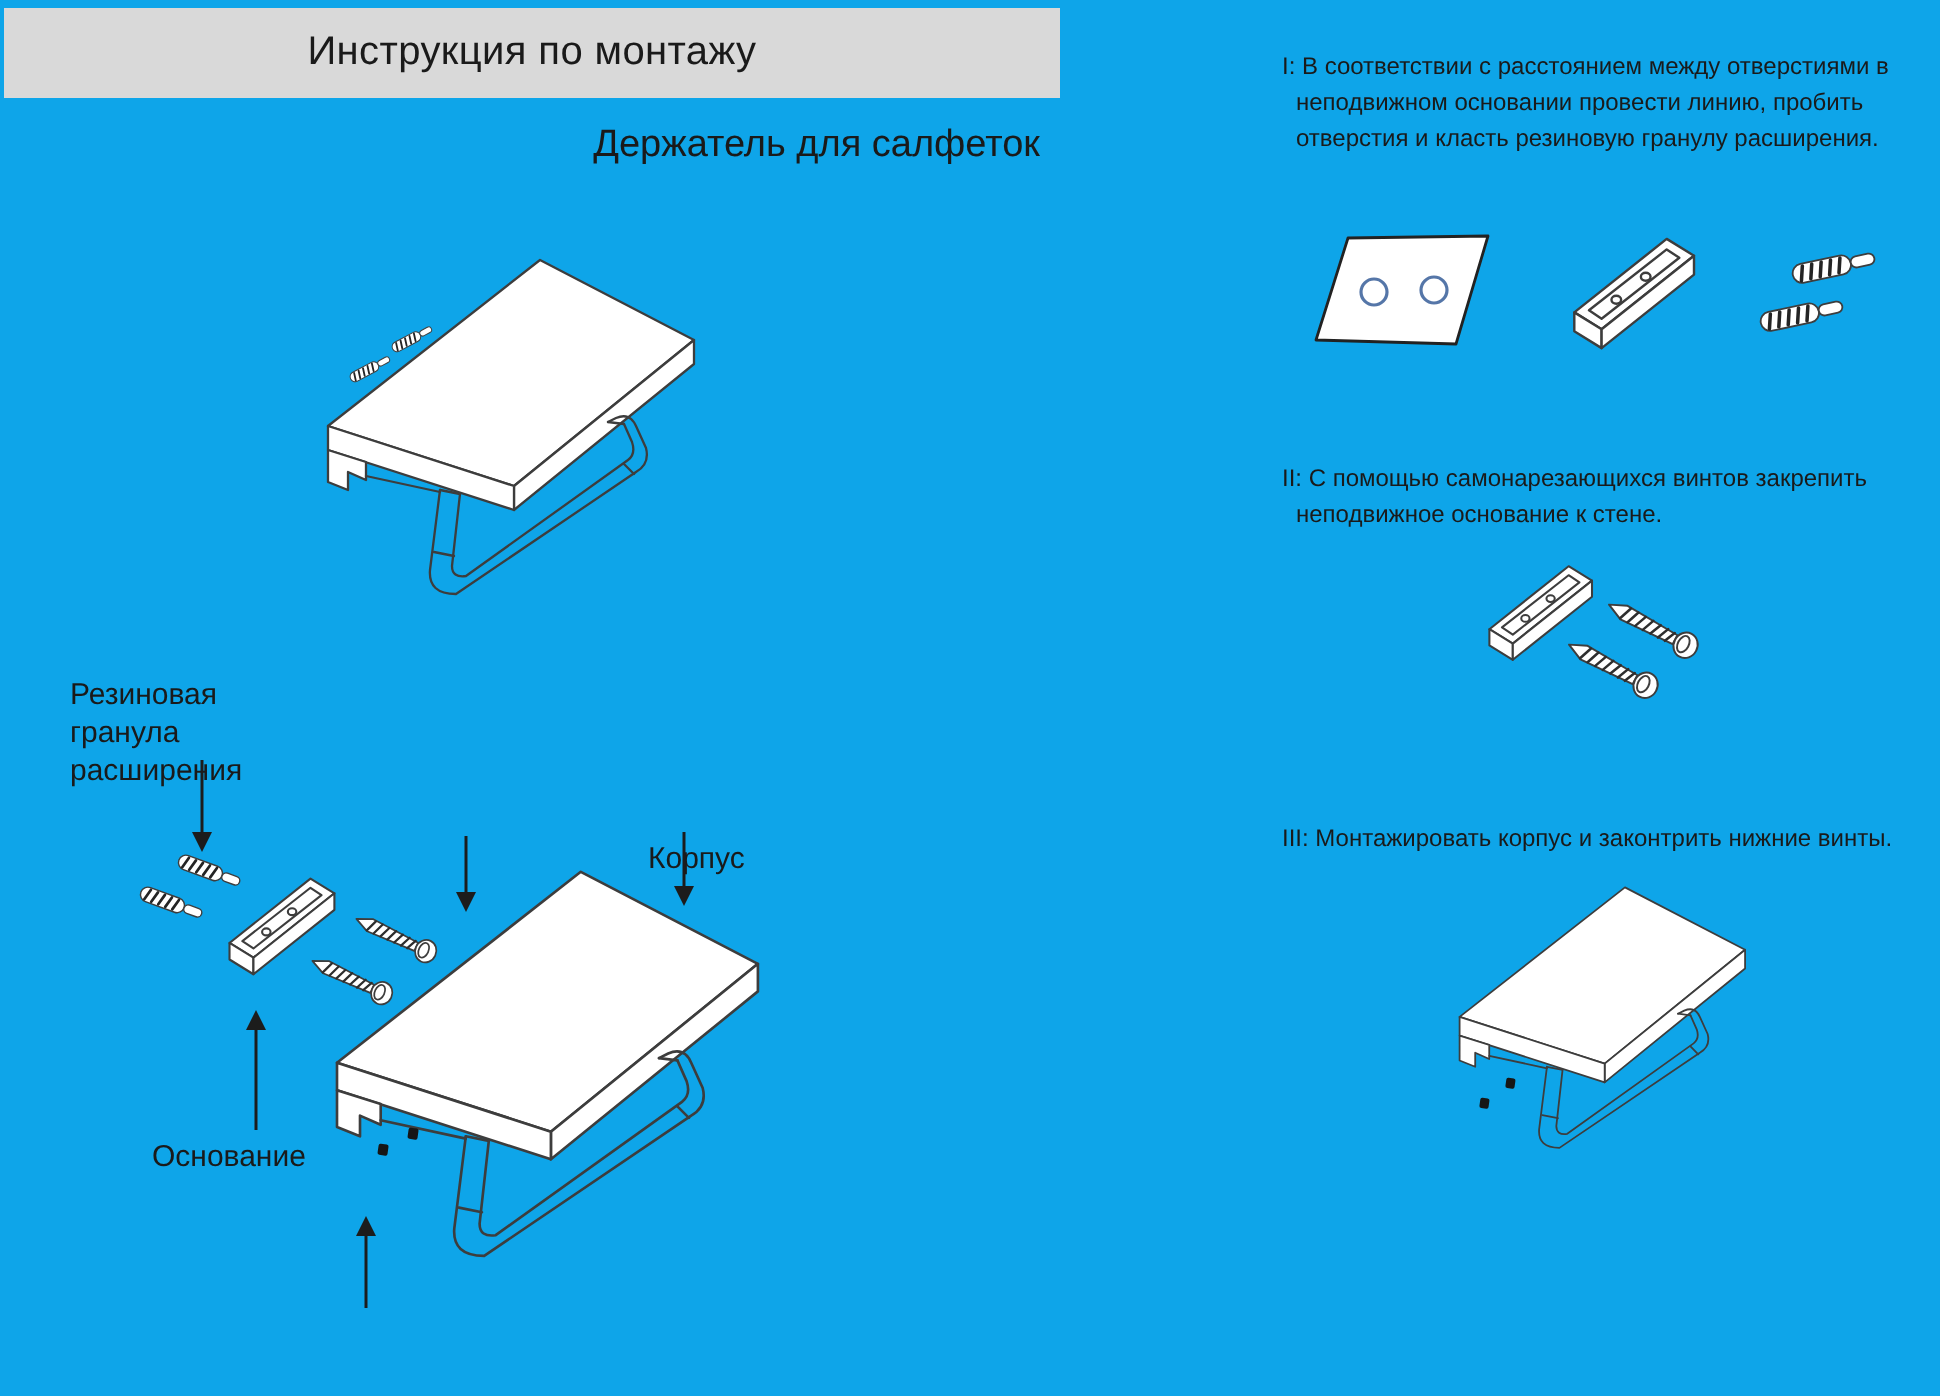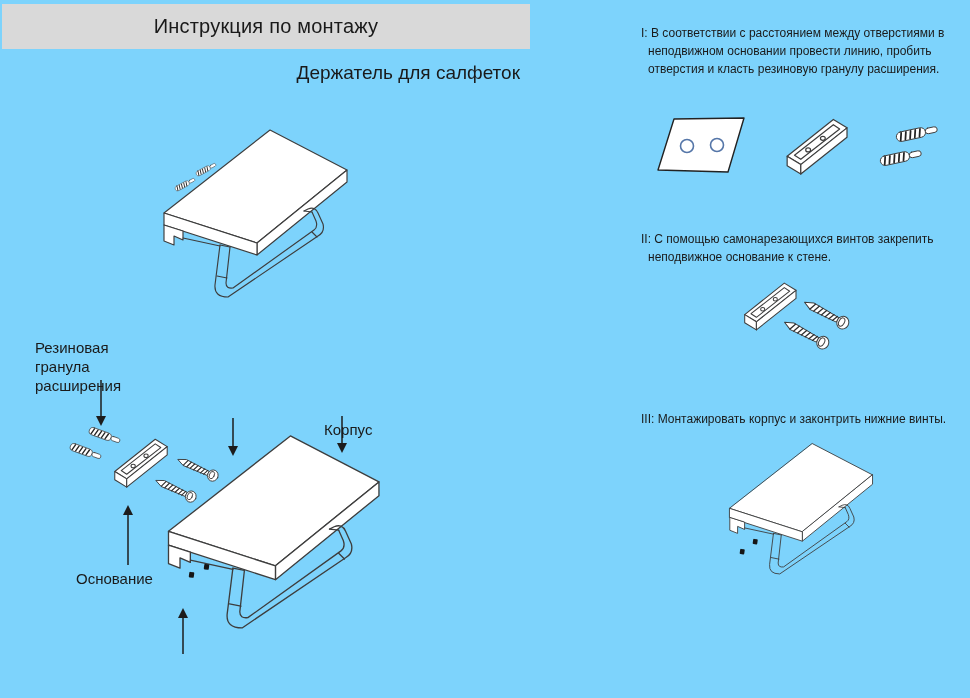--- a/index.html
+++ b/index.html
@@ -3,21 +3,21 @@
 <meta charset="utf-8">
 <style>
   :root{
     --header-bg:#d9d9d9;
     --line-art:#3d3d3d;
     --hole-accent:#5576a8;
     --text:#1a1a1a;
   }
   html,body{margin:0;padding:0;background:#fff;}
   #canvas{
-    position:relative;width:970px;height:698px;background:#7dd3fc;
+    position:relative;width:970px;height:698px;background:#0ea5e9;
     overflow:hidden;
     font-family:"Liberation Sans","DejaVu Sans",sans-serif;
     color:var(--text);
   }
   .titlebar{
     position:absolute;left:2px;top:4px;width:528px;height:45px;
     background:var(--header-bg);
     display:flex;align-items:center;justify-content:center;
     font-size:20px;letter-spacing:.2px;
   }

